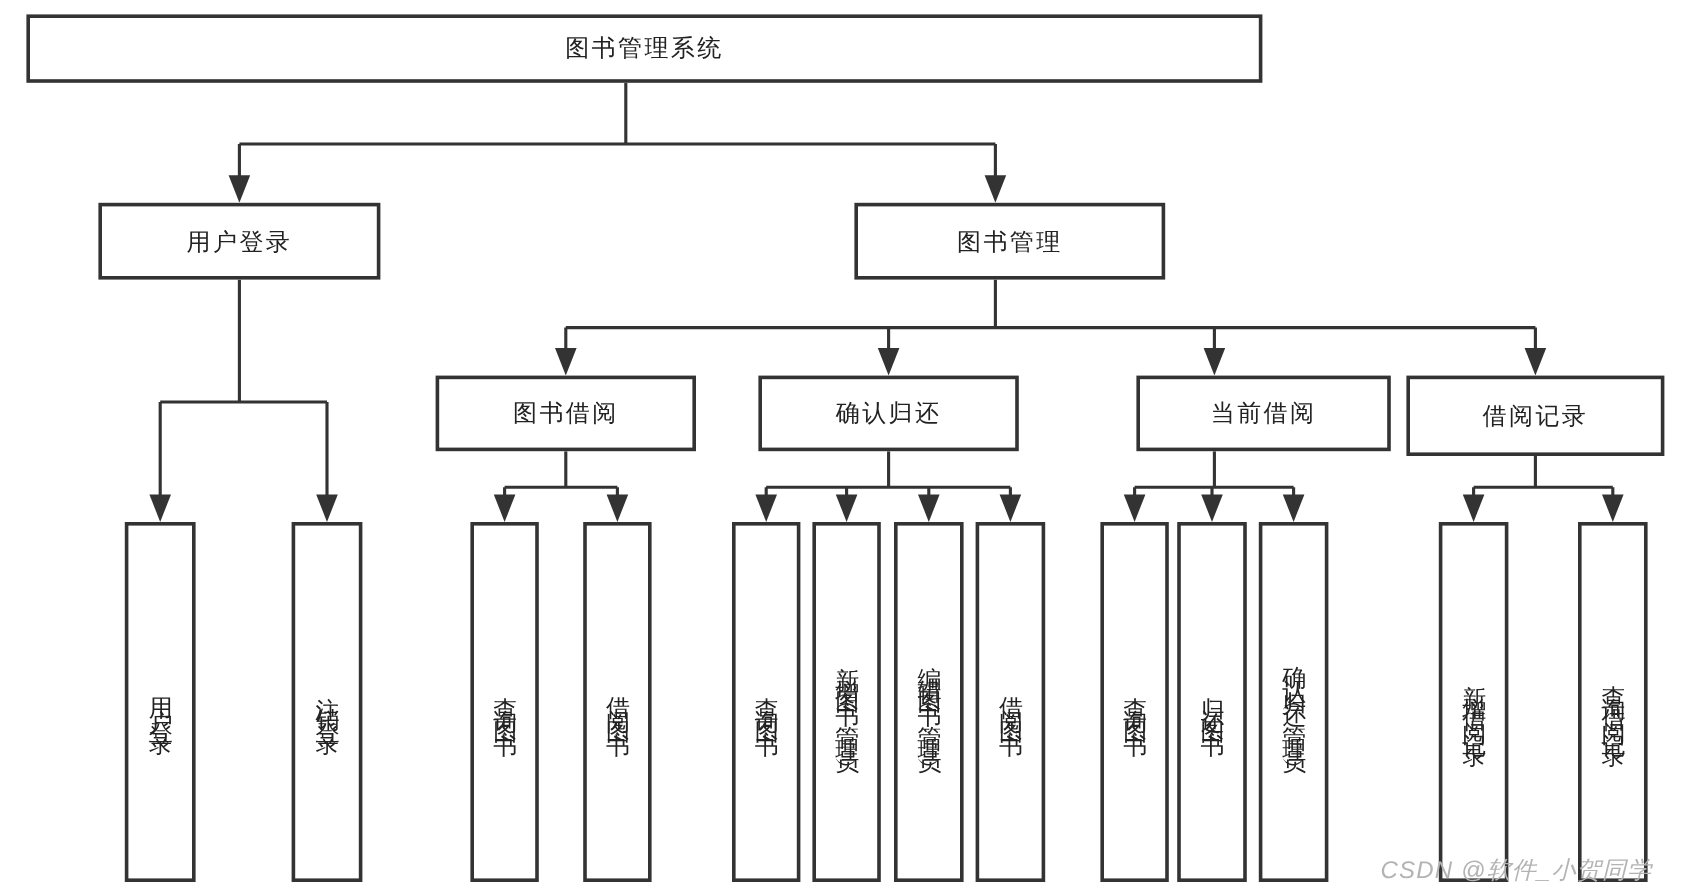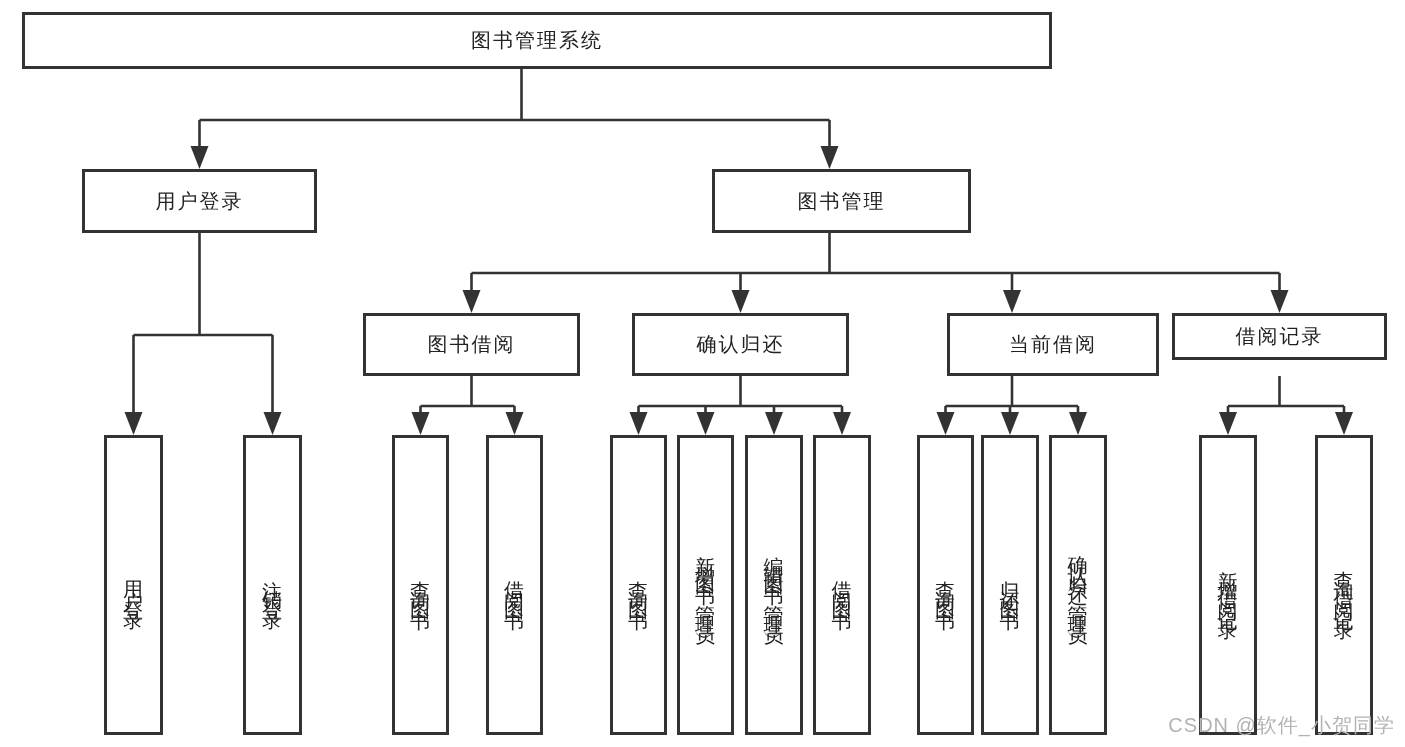--- a/index.html
+++ b/index.html
@@ -29,26 +29,27 @@
   .vnode .label{
     writing-mode:vertical-rl;
     text-orientation:mixed;
     font-size:20px;
     letter-spacing:10px;
     line-height:1;
     white-space:nowrap;
   }
   .watermark{
     position:absolute;
-    right:10px;
+    right:28px;
     bottom:8px;
     font-size:20px;
     color:#b3b3b3;
     letter-spacing:1px;
     white-space:nowrap;
+    font-style:italic;
   }
 </style>
 </head>
 <body>
 
 <div class="stage">
 
   <svg class="wires" viewBox="0 0 1405 747" xmlns="http://www.w3.org/2000/svg" aria-hidden="true">
     <g stroke="#333333" stroke-width="2.6" fill="none">
 
@@ -109,21 +110,21 @@
 
   <div class="node hnode" style="left:363px;top:313px;width:217px;height:63px;">
     <span class="label">图书借阅</span>
   </div>
   <div class="node hnode" style="left:632px;top:313px;width:217px;height:63px;">
     <span class="label">确认归还</span>
   </div>
   <div class="node hnode" style="left:907px;top:313px;width:212px;height:63px;margin-left:40px;">
     <span class="label">当前借阅</span>
   </div>
-  <div class="node hnode" style="left:1172px;top:313px;width:215px;height:47px;">
+  <div class="node hnode" style="left:1172px;top:313px;width:215px;height:67px;">
     <span class="label">借阅记录</span>
   </div>
 
   <div class="node vnode" style="left:104px;top:435px;width:59px;height:300px;">
     <span class="label">用户登录</span>
   </div>
   <div class="node vnode" style="left:243px;top:435px;width:59px;height:300px;">
     <span class="label">注销登录</span>
   </div>
 

